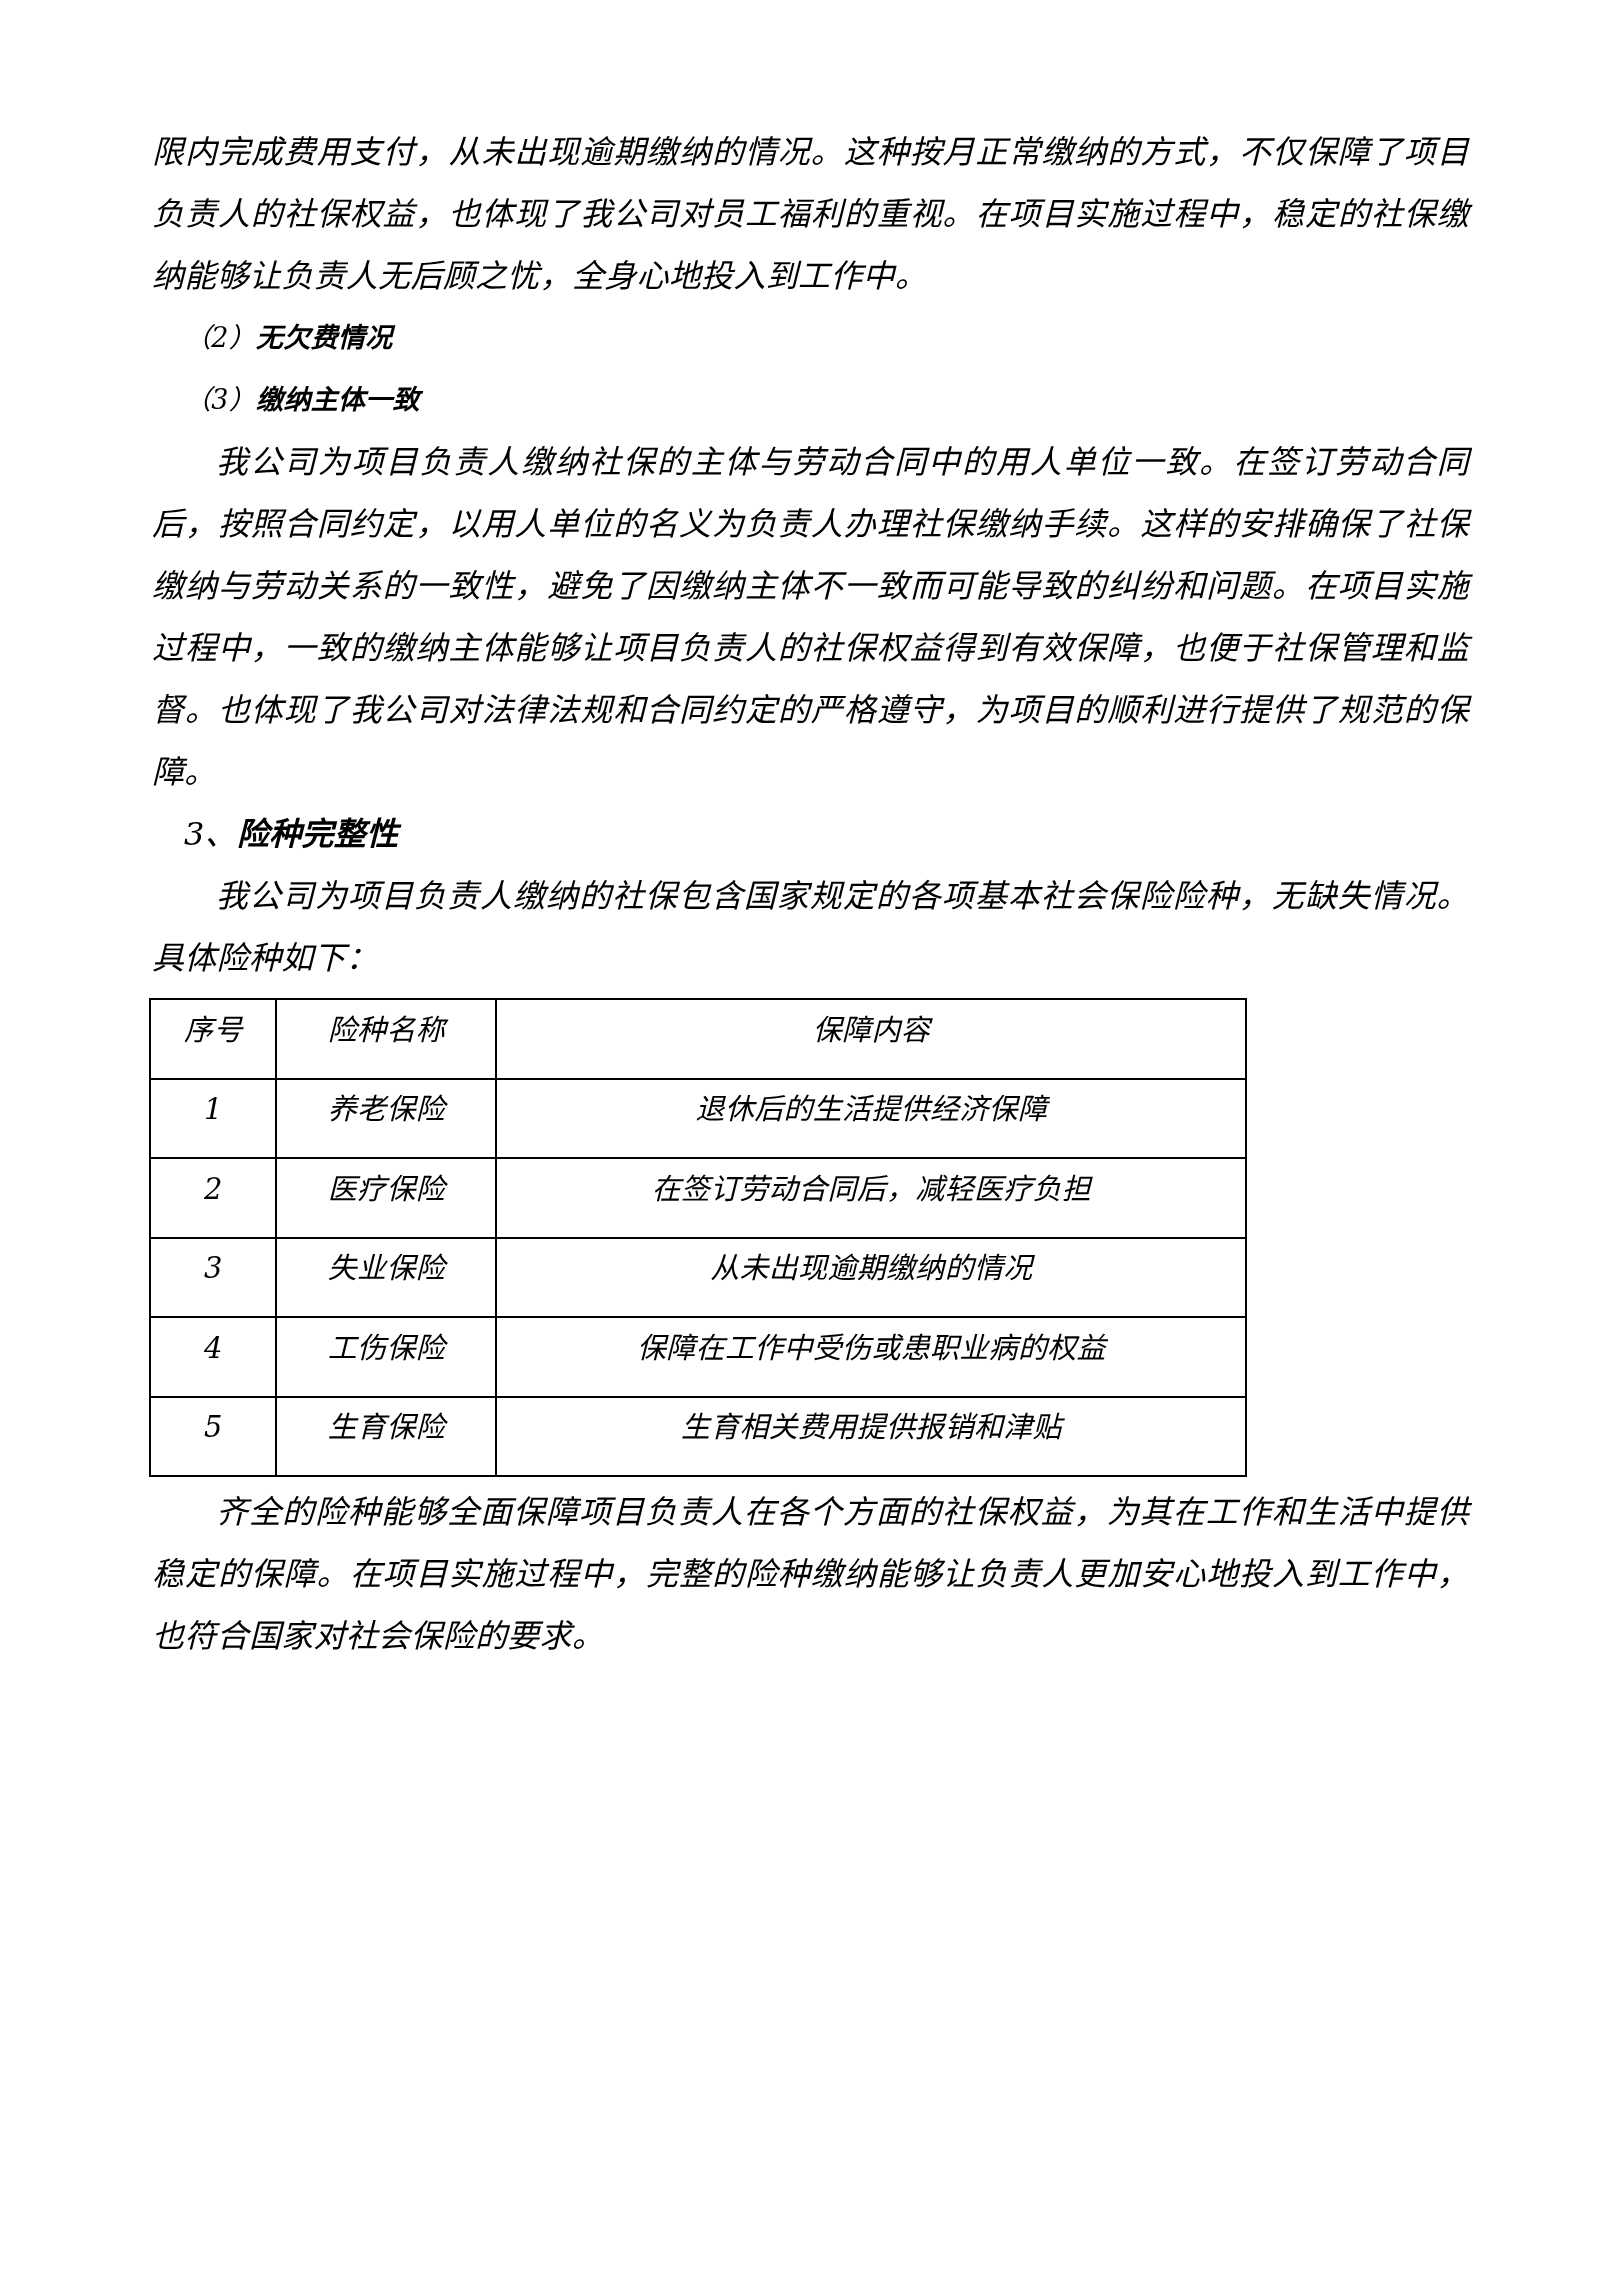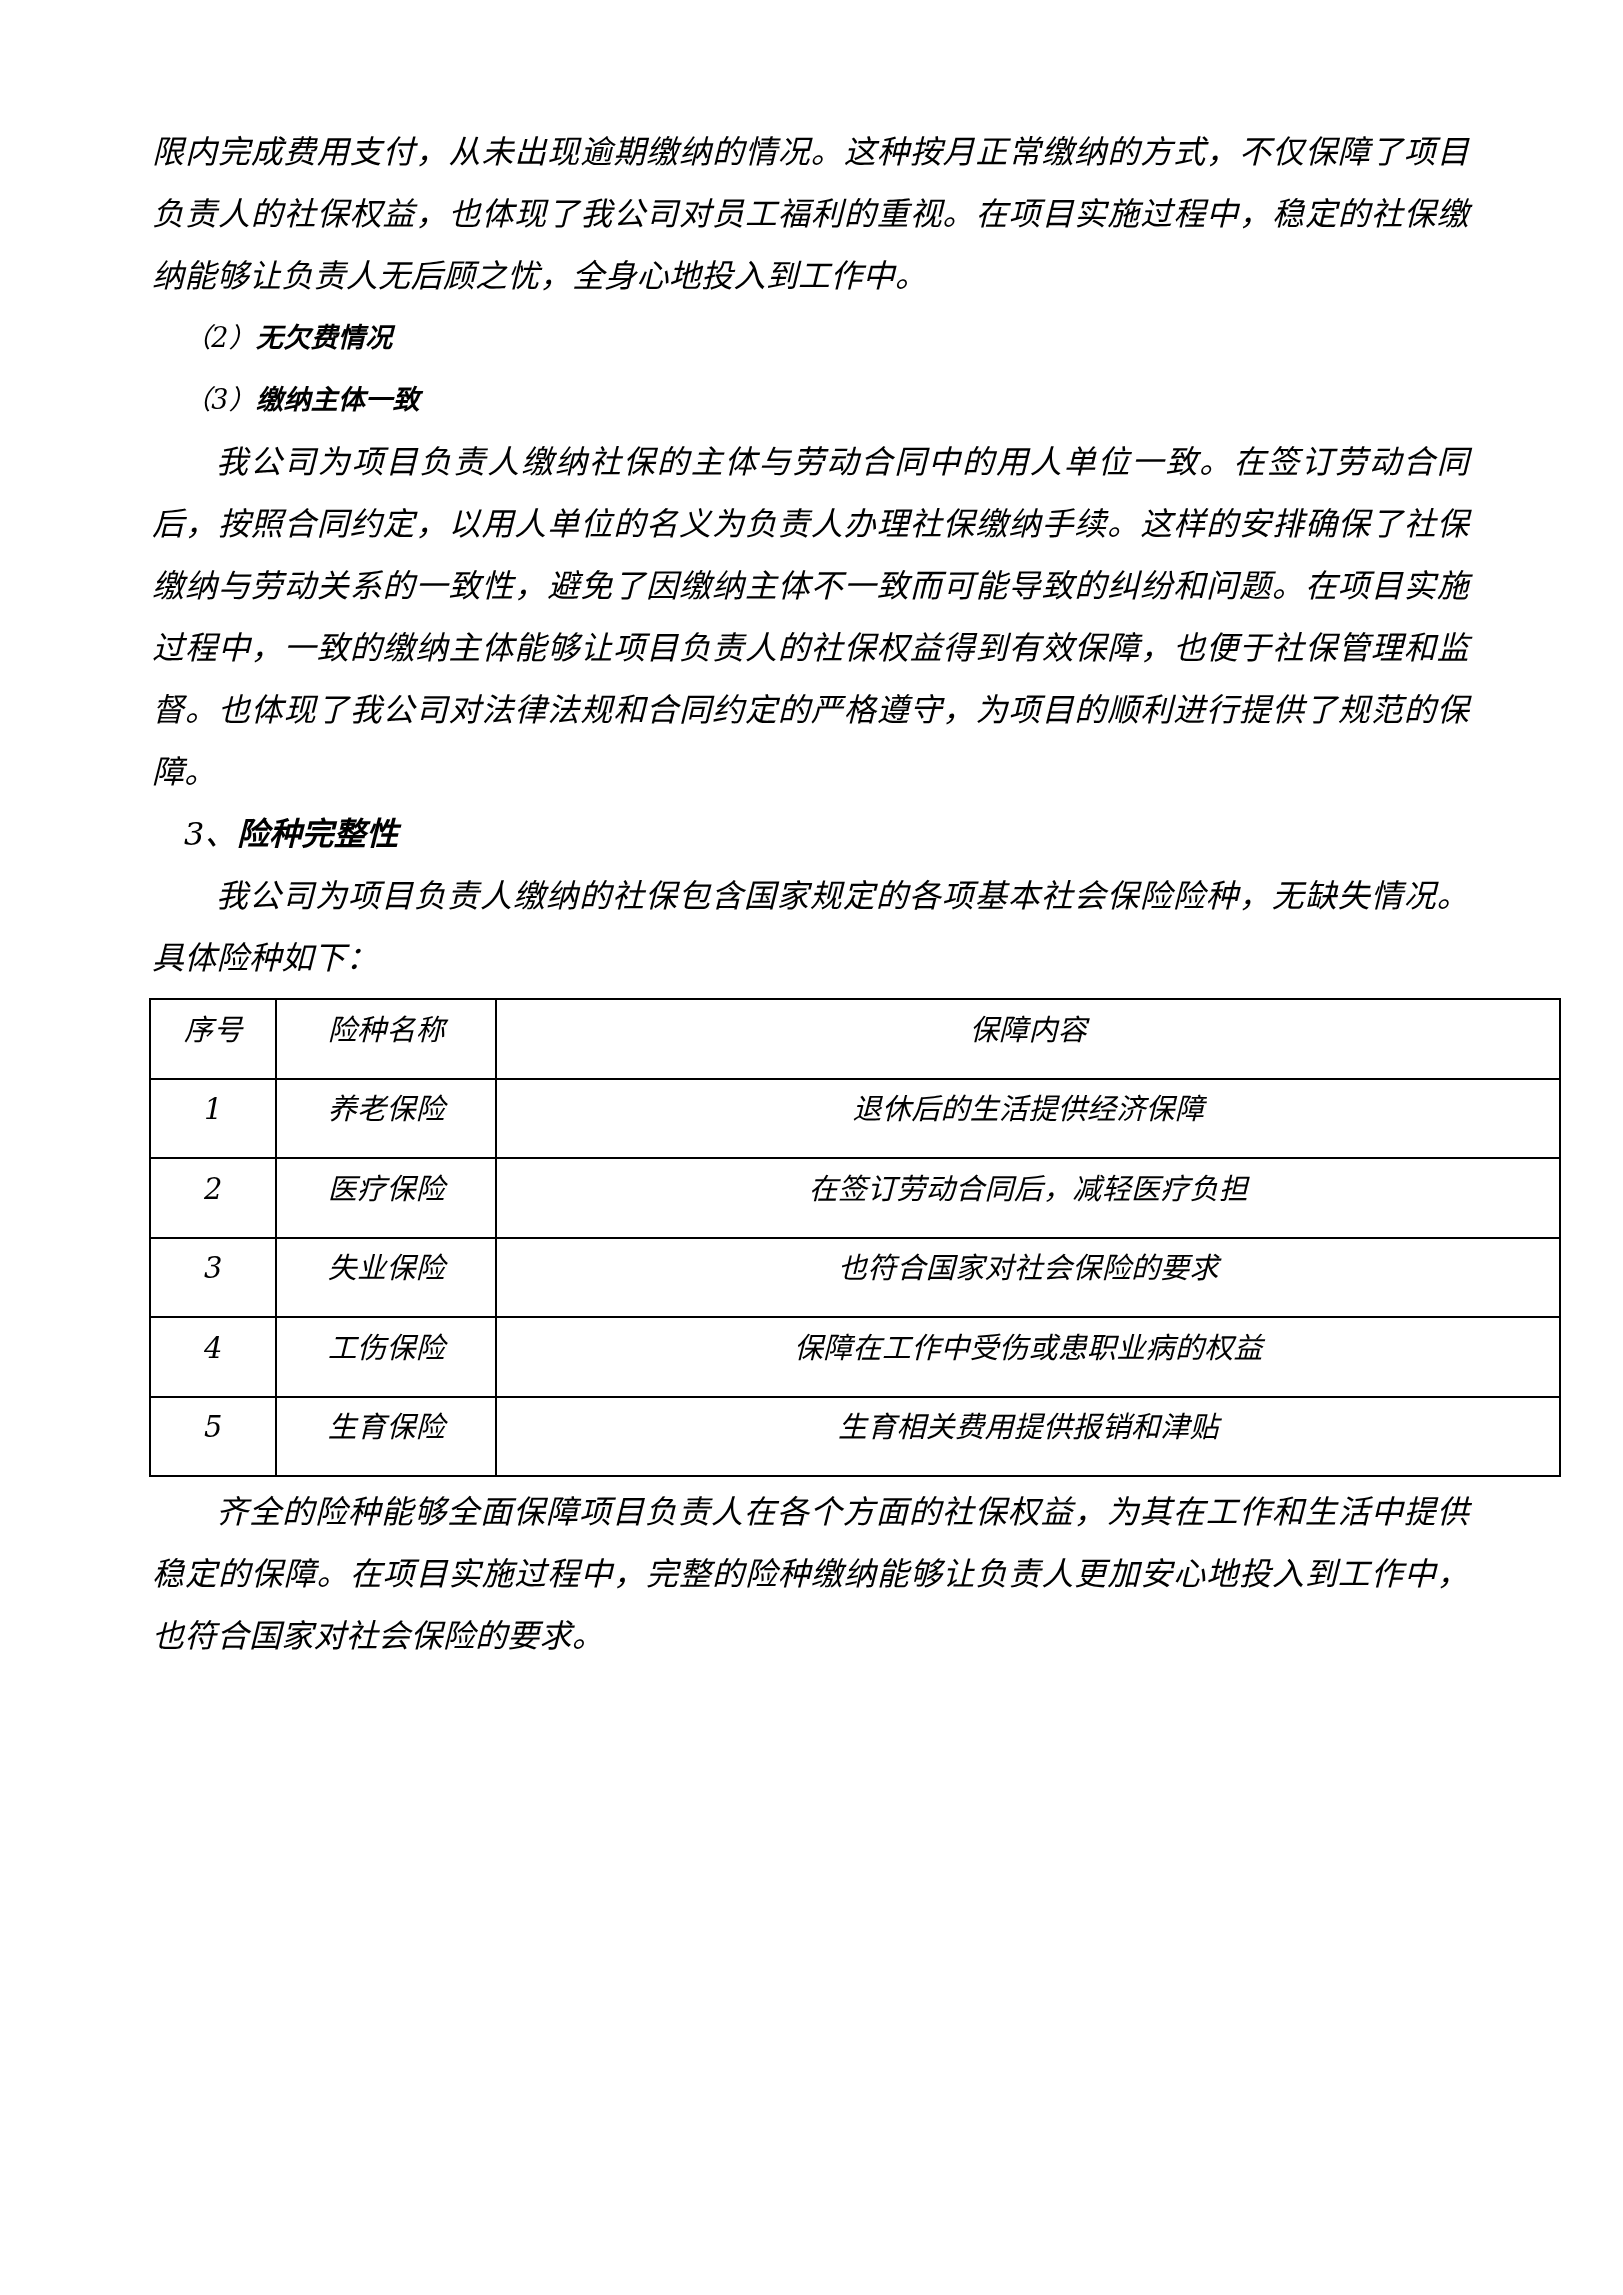--- a/index.html
+++ b/index.html
@@ -57,21 +57,21 @@
     font-weight: 700;
     text-indent: 32px;
     letter-spacing: 0.3px;
   }
   .heading-num .num {
     font-weight: 400;
   }
 
   table.ins-table {
     border-collapse: collapse;
-    width: 1412px;
+    width: 1098px;
     margin-left: -2.6px;
     margin-top: 9.2px;
     margin-bottom: 3.9px;
     table-layout: fixed;
     border-radius: 25px;
   }
   table.ins-table td,
   table.ins-table th {
     border: 2px solid #000000;
     font-size: 29px;
@@ -127,21 +127,21 @@
           <td>退休后的生活提供经济保障</td>
         </tr>
         <tr>
           <td>2</td>
           <td>医疗保险</td>
           <td>在签订劳动合同后，减轻医疗负担</td>
         </tr>
         <tr>
           <td>3</td>
           <td>失业保险</td>
-          <td>也符合国家对社会保险的要求</td>
+          <td>从未出现逾期缴纳的情况</td>
         </tr>
         <tr>
           <td>4</td>
           <td>工伤保险</td>
           <td>保障在工作中受伤或患职业病的权益</td>
         </tr>
         <tr>
           <td>5</td>
           <td>生育保险</td>
           <td>生育相关费用提供报销和津贴</td>

